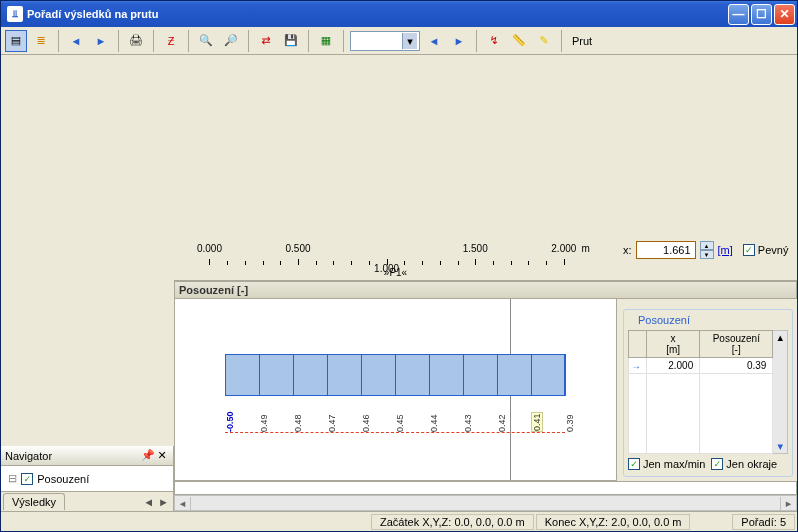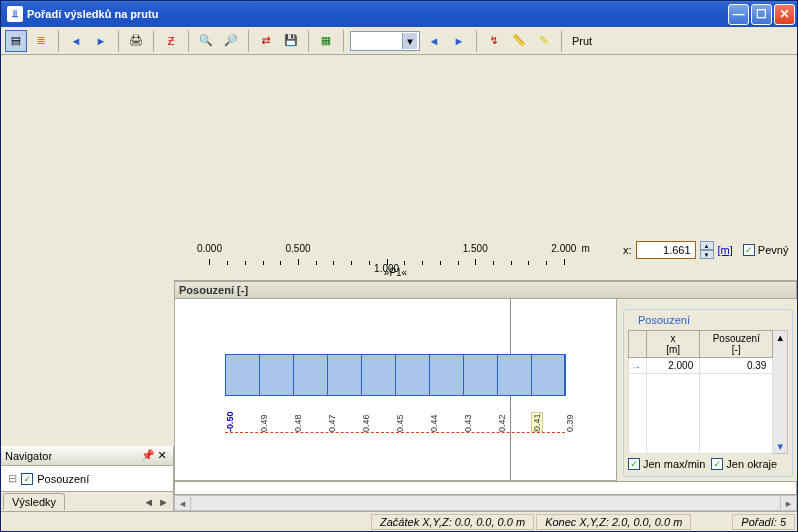--- a/index.html
+++ b/index.html
@@ -52,21 +52,21 @@
   .tbl { width:100%; border-collapse:collapse; background:#fff; border:1px solid #aca899;}
   .tbl th { background:#ece9d8; border:1px solid #aca899; font-weight:normal; padding:2px; text-align:center; font-size:10px;}
   .tbl td { border:1px solid #e0e0e0; padding:2px 6px; text-align:right; font-size:10px;}
   .tbl td.lead { text-align:left; width:18px; padding:0 2px;}
   .scroll-v { width:16px; background:#e8e8e8; border:1px solid #c0c0c0; border-left:none;}
   .checks-row { display:flex; gap:6px; margin-top:4px; align-items:center;}
   .bottom-scroll { height:16px; background:#e8e8e8; border:1px solid #c0c0c0; display:flex; align-items:center;}
   .bottom-scroll .arrow { width:16px; text-align:center; color:#666; border-right:1px solid #c0c0c0;}
   .bottom-scroll .arrow.r { border-left:1px solid #c0c0c0; border-right:none; margin-left:auto;}
   .statusbar { height:20px; border-top:1px solid #aca899; background:#ece9d8; display:flex; align-items:center; font-size:10px;}
-  .status-cell { border:1px solid #c8c4b0; padding:1px 8px; height:16px; display:flex; align-items:center; margin-right:2px;font-style:italic;}
+  .status-cell { border:1px solid #c8c4b0; padding:1px 8px; height:16px; display:flex; align-items:center; margin-right:2px;}
   .diagram-box { position:absolute; left:50px; top:55px; width:340px; height:80px; }
   .bar-fill { position:absolute; top:0; left:0; right:0; height:42px; background:#a9c6e8; border:1px solid #2a5fd0;}
   .bar-line { position:absolute; top:0; bottom:38px; width:1px; background:#2a5fd0;}
   .bar-label { position:absolute; top:48px; font-size:9px; transform: rotate(-90deg); transform-origin: left top; color:#333;}
   .bar-label.first { color:#0000cc; font-weight:bold;}
   .bar-label.hl { background:#ffffcc; border:0.5px solid #cc9;}
   .dashed-bottom { position:absolute; left:0; right:0; top:120px; border-top:1px dashed #e04020;}
 </style>
 </head>
 <body>

